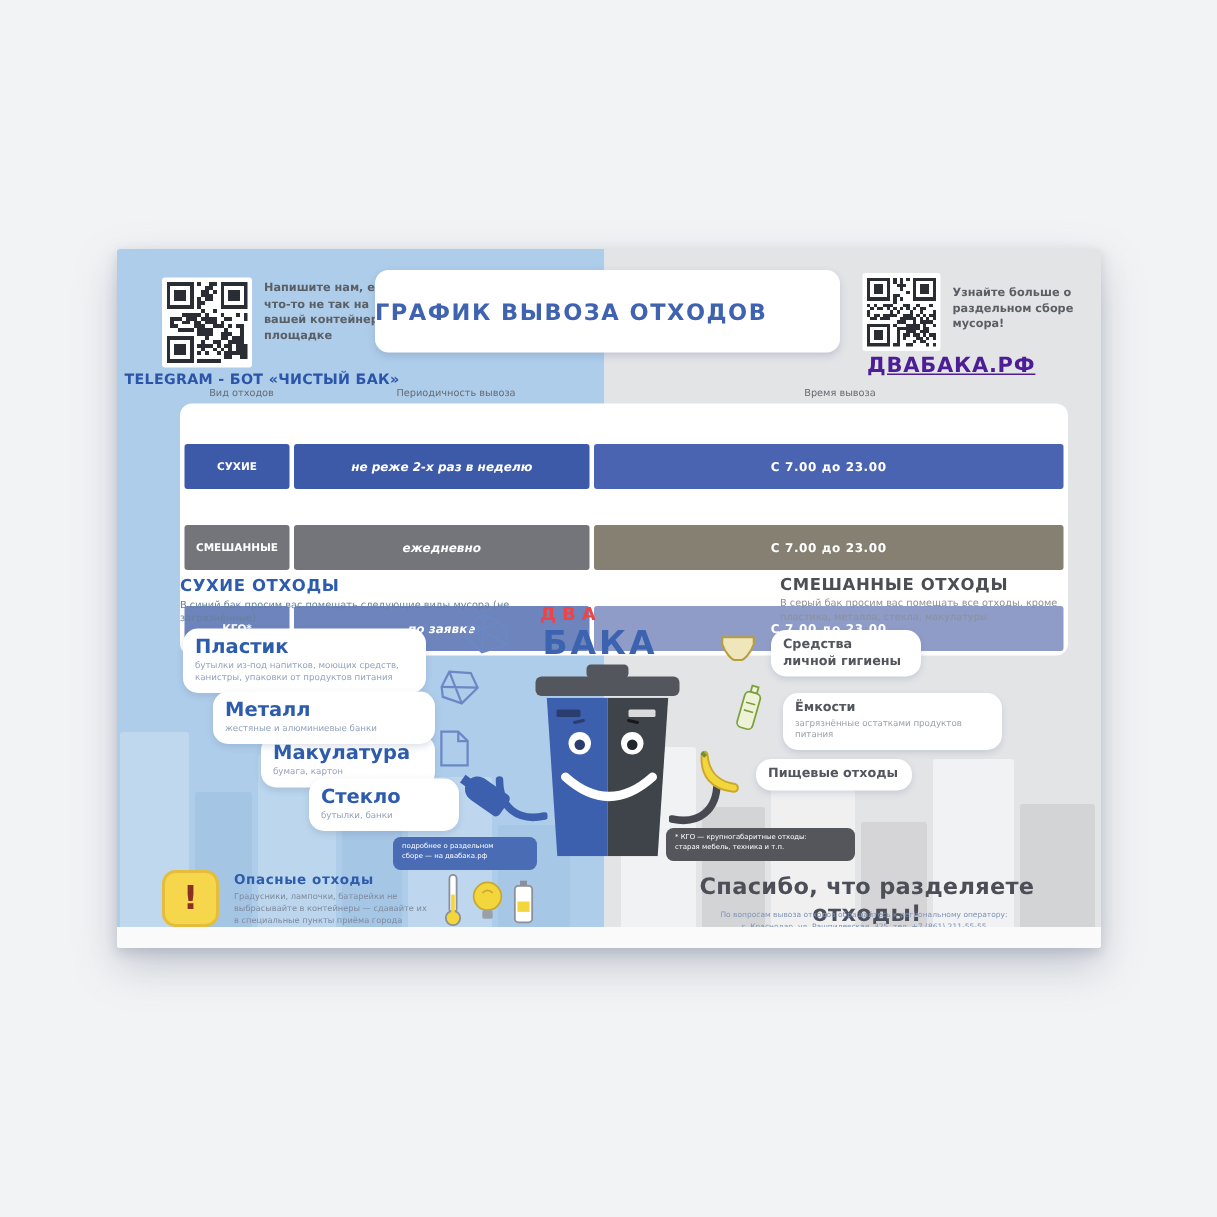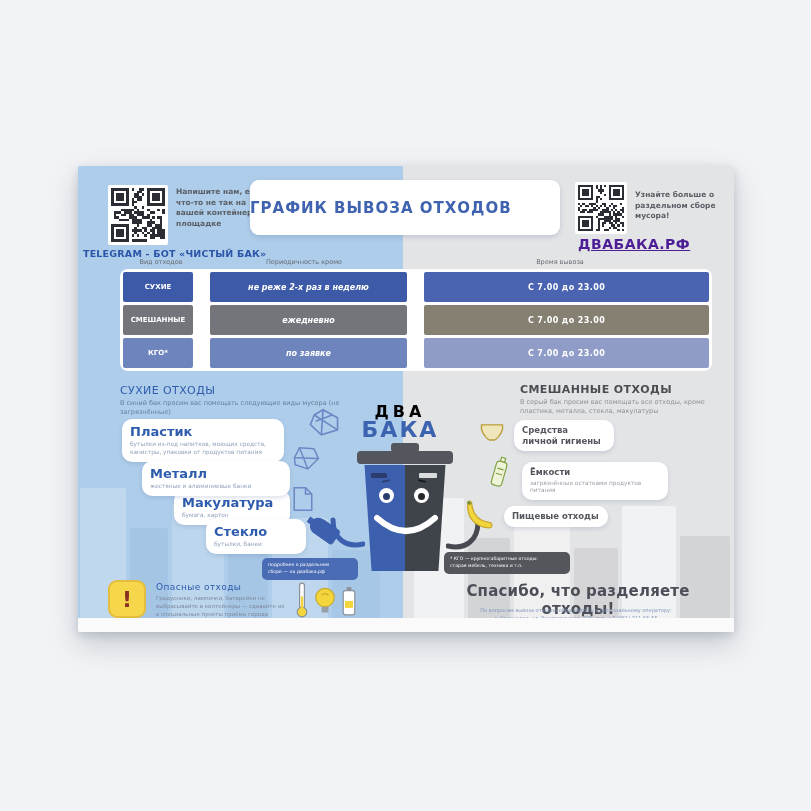--- a/index.html
+++ b/index.html
@@ -16,37 +16,37 @@
   .qr { background:#fff; padding:3px; border-radius:2px; }
   .small-note { font-size:7.5px; font-weight:bold; color:#5a5f66; line-height:1.4; }
   .title-card { background:#fff; border-radius:9px; box-shadow:0 2px 5px rgba(90,110,150,.25);
                 display:flex; align-items:center; justify-content:flex-start; }
   .title-card span { font-size:15px; font-weight:bold; color:#3f63b0; letter-spacing:1px; }
   .tg-line { font-size:9.5px; font-weight:bold; color:#2b55a8; letter-spacing:.2px; }
   .site-url { font-size:14px; font-weight:bold; color:#4c1d95; text-decoration:underline; letter-spacing:.5px; }
   .t-head { display:flex; font-size:6.5px; color:#666b73; }
   .t-head span { text-align:center; }
   .tbl { background:#fff; border-radius:8px; padding:3px; }
-  .trow { display:flex; gap:17px; margin-bottom:3px; }
+  .trow { display:flex; gap:3px; margin-bottom:3px;margin-top:24px; }
   .trow:last-child { margin-bottom:0; }
   .trow .c { height:30px; display:flex; align-items:center; justify-content:center; color:#fff; border-radius:2px; }
   .c1 { width:70px; font-size:7px; font-weight:bold; }
   .c2 { width:197px; font-size:8px; font-weight:bold; font-style:italic; }
   .c3 { flex:1; font-size:8px; font-weight:bold; letter-spacing:.4px; }
   .r1 .c1,.r1 .c2 { background:#3d5aa8; } .r1 .c3 { background:#4a64b2; }
   .r2 .c1,.r2 .c2 { background:#73757a; } .r2 .c3 { background:#868073; }
   .r3 .c1,.r3 .c2 { background:#6e84bd; } .r3 .c3 { background:#8f9cc7; }
-  .sec-title-blue { font-size:11px; font-weight:normal; color:#2e5cad; letter-spacing:.4px; }
+  .sec-title-blue { font-size:11px; font-weight:bold; color:#2e5cad; letter-spacing:.4px; }
   .sec-title-gray { font-size:11px; font-weight:bold; color:#4c4e54; letter-spacing:.4px; }
   .sec-sub { font-size:6.5px; line-height:1.4; }
   .card { position:absolute; background:#fff; border-radius:10px; box-shadow:0 2px 4px rgba(90,110,150,.2); padding:5px 8px; }
   .card .ct-blue { font-size:13px; font-weight:bold; color:#2e5cad; }
   .card .ct-gray { font-size:8.5px; font-weight:bold; color:#53565c; line-height:1.25; }
   .card .cn { font-size:5.8px; color:#93a2bc; line-height:1.35; margin-top:2px; }
-  .logo1 { font-size:16px; font-weight:bold; color:#000000; letter-spacing:4px; text-align:center; }
+  .logo1 { font-size:12px; font-weight:bold; color:#ef4444; letter-spacing:4px; }
   .logo2 { font-size:22px; font-weight:bold; color:#3c63b0; letter-spacing:2px; text-align:center; }
   .badge { position:absolute; border-radius:5px; color:#fff; font-size:4.6px; line-height:1.5; padding:4px 6px; }
   .badge-blue { background:#4a6cb4; }
   .badge-dark { background:#55565b; }
   .hazard-box { background:#f6d64a; border:2px solid #e4bd3e; border-radius:9px; display:flex; align-items:center; justify-content:center; }
   .hazard-box span { color:#8a2f23; font-size:22px; font-weight:bold; }
   .hazard-note { font-size:5.5px; color:#7f8a9e; line-height:1.45; }
   .thanks { font-size:15px; font-weight:bold; color:#4c4f57; text-align:center; letter-spacing:.2px; }
   .footer { font-size:5px; color:#8094b8; text-align:center; line-height:1.6; }
   .eye { position:absolute; width:15px; height:15px; background:#fff; border-radius:50%; }
@@ -354,21 +354,21 @@
           <rect x="16" y="2" width="3" height="3"></rect>
           <rect x="0" y="14" width="7" height="7"></rect>
           <rect x="1" y="15" width="5" height="5" fill="#fff"></rect>
           <rect x="2" y="16" width="3" height="3"></rect>
         </svg></div>
     <div class="abs small-note" style="left:557px;top:24px;width:82px;">Узнайте больше о раздельном сборе мусора!</div>
     <div class="abs site-url" style="left:500px;top:70px;">ДВАБАКА.РФ</div>
 
     <div class="abs t-head" style="left:45px;top:92px;width:588px;">
       <span style="width:76px;">Вид отходов</span>
-      <span style="width:210px;">Периодичность кроме</span>
+      <span style="width:210px;">Периодичность вывоза</span>
       <span style="flex:1;">Время вывоза</span>
     </div>
     <div class="abs tbl" style="left:42px;top:103px;width:592px;">
       <div class="trow r1">
         <div class="c c1">СУХИЕ</div>
         <div class="c c2">не реже 2-х раз в неделю</div>
         <div class="c c3">С 7.00 до 23.00</div>
       </div>
       <div class="trow r2">
         <div class="c c1">СМЕШАННЫЕ</div>

